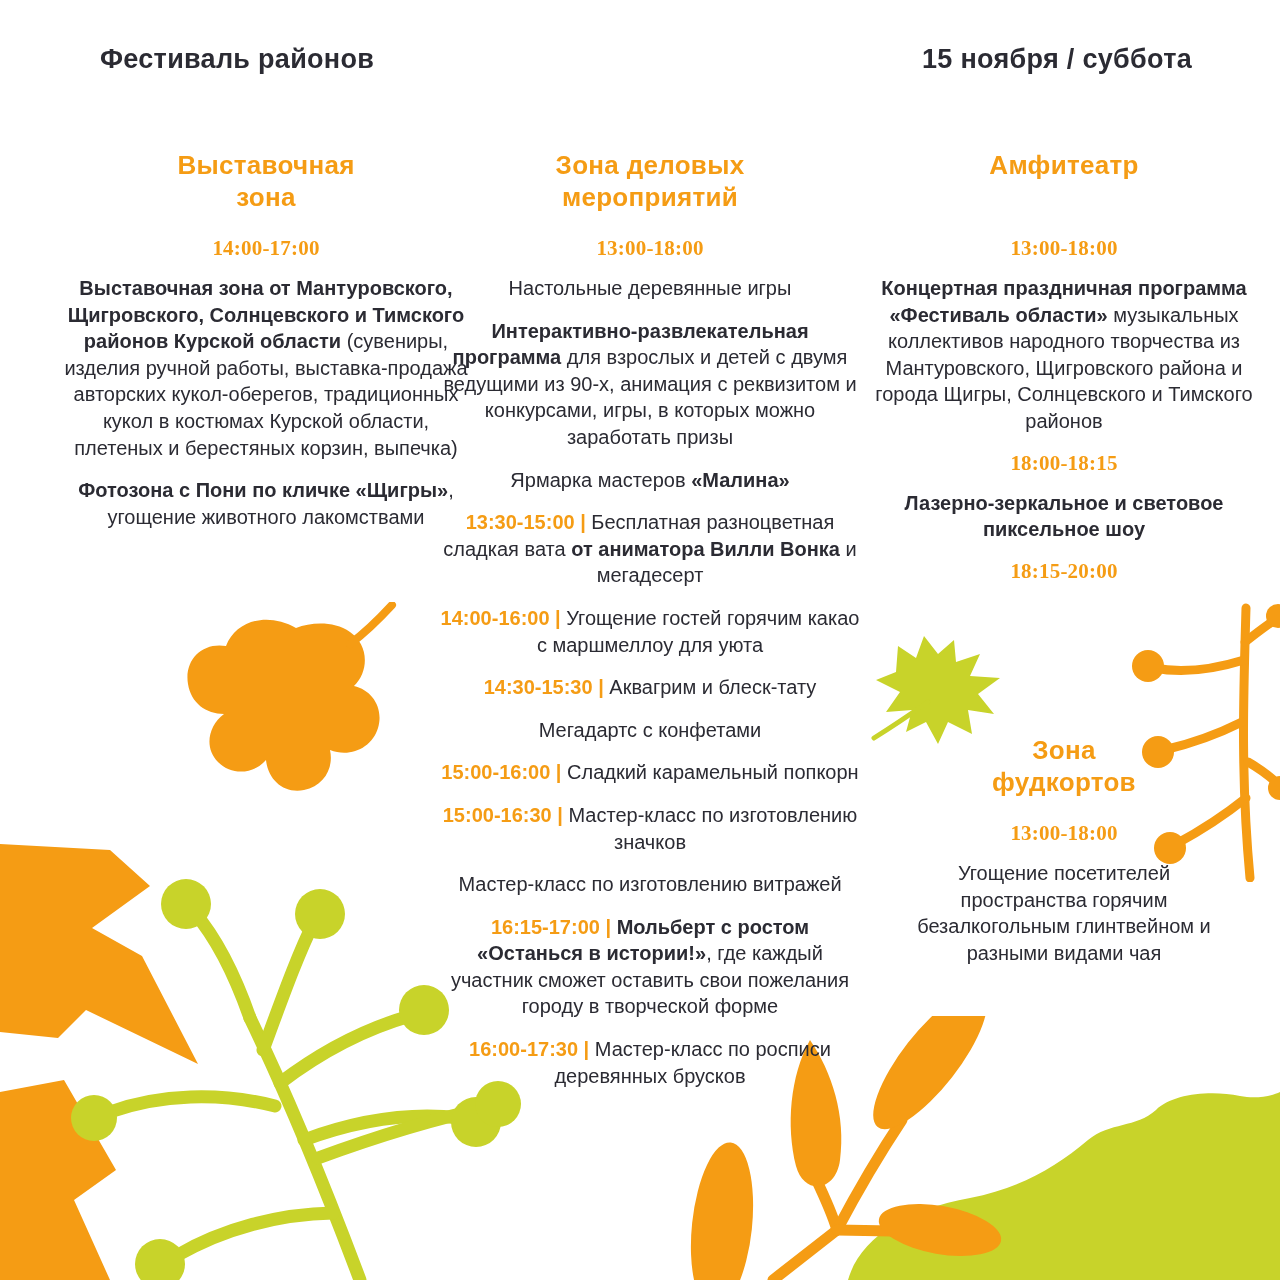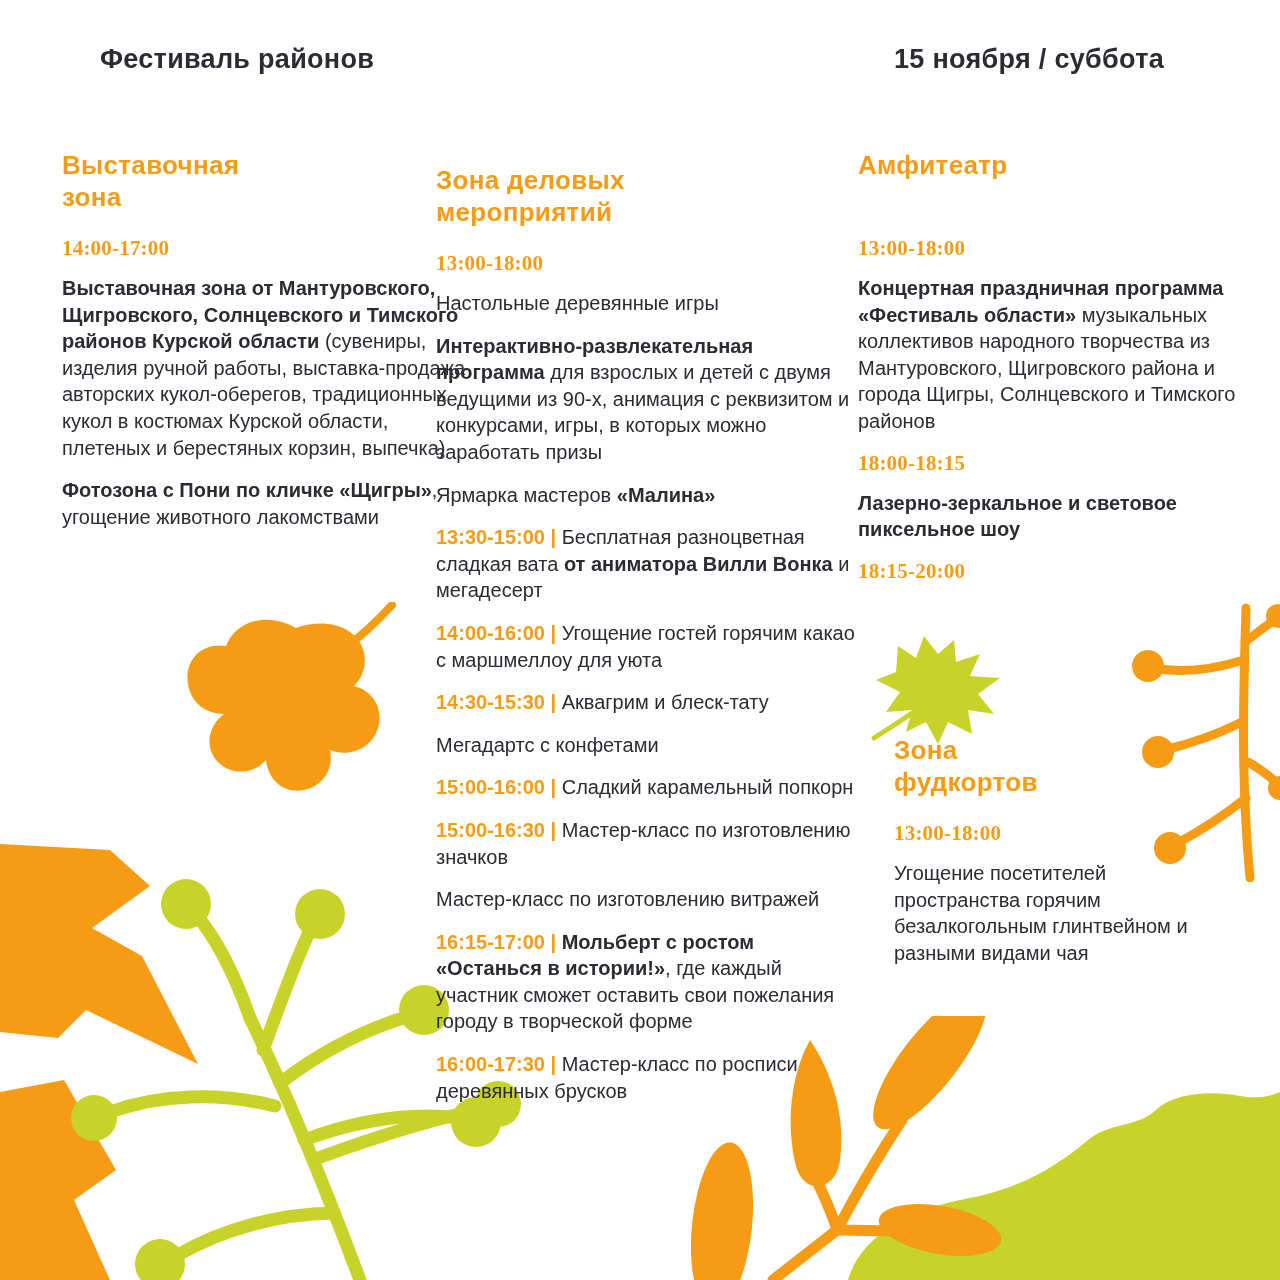--- a/index.html
+++ b/index.html
@@ -17,27 +17,27 @@
     overflow:hidden;
   }
   .page{position:absolute;inset:0;overflow:hidden}
   .decor{position:absolute;z-index:0;pointer-events:none}
   .fo{fill:var(--orange)}
   .fg{fill:var(--green)}
   .so{stroke:var(--orange);fill:none;stroke-linecap:round}
   .sg{stroke:var(--green);fill:none;stroke-linecap:round}
 
   header{
-    position:absolute;left:100px;right:116px;top:44px;
+    position:absolute;left:100px;right:88px;top:44px;
     display:flex;justify-content:space-between;align-items:center;
     z-index:2;
   }
   .title,.date{font-size:27px;font-weight:700;letter-spacing:.3px;color:var(--ink)}
 
-  .col{position:absolute;z-index:1}
+  .col{position:absolute;text-align:center;z-index:1}
   .col-heading{
     color:var(--orange);
     font-size:26px;font-weight:700;line-height:1.22;
     white-space:pre-line;
     min-height:72px;
     margin-bottom:14px;
     letter-spacing:.3px;
   }
   .time{
     color:var(--orange);
@@ -132,21 +132,21 @@
   <section class="col" style="left:62px;top:150px;width:408px">
     <h2 class="col-heading">Выставочная
 зона</h2>
     <div class="col-body">
         <div class="time">14:00-17:00</div>
         <div class="para"><span class="b">Выставочная зона от Мантуровского, Щигровского, Солнцевского и Тимского районов Курской области</span><span class="r"> (сувениры, изделия ручной работы, выставка-продажа авторских кукол-оберегов, традиционных кукол в костюмах Курской области, плетеных и берестяных корзин, выпечка)</span></div>
         <div class="para"><span class="b">Фотозона с Пони по кличке «Щигры»</span><span class="r">, угощение животного лакомствами</span></div>
       </div>
   </section>
 
-  <section class="col" style="left:436px;top:165px;width:428px">
+  <section class="col" style="left:436px;top:150px;width:428px">
     <h2 class="col-heading">Зона деловых
 мероприятий</h2>
     <div class="col-body">
         <div class="time">13:00-18:00</div>
         <div class="para"><span class="r">Настольные деревянные игры</span></div>
         <div class="para"><span class="b">Интерактивно-развлекательная программа</span><span class="r"> для взрослых и детей с двумя ведущими из 90-х, анимация с реквизитом и конкурсами, игры, в которых можно заработать призы</span></div>
         <div class="para"><span class="r">Ярмарка мастеров </span><span class="b">«Малина»</span></div>
         <div class="para"><span class="o">13:30-15:00 | </span><span class="r">Бесплатная разноцветная сладкая вата </span><span class="b">от аниматора Вилли Вонка</span><span class="r"> и мегадесерт</span></div>
         <div class="para"><span class="o">14:00-16:00 | </span><span class="r">Угощение гостей горячим какао с маршмеллоу для уюта</span></div>
         <div class="para"><span class="o">14:30-15:30 | </span><span class="r">Аквагрим и блеск-тату</span></div>

